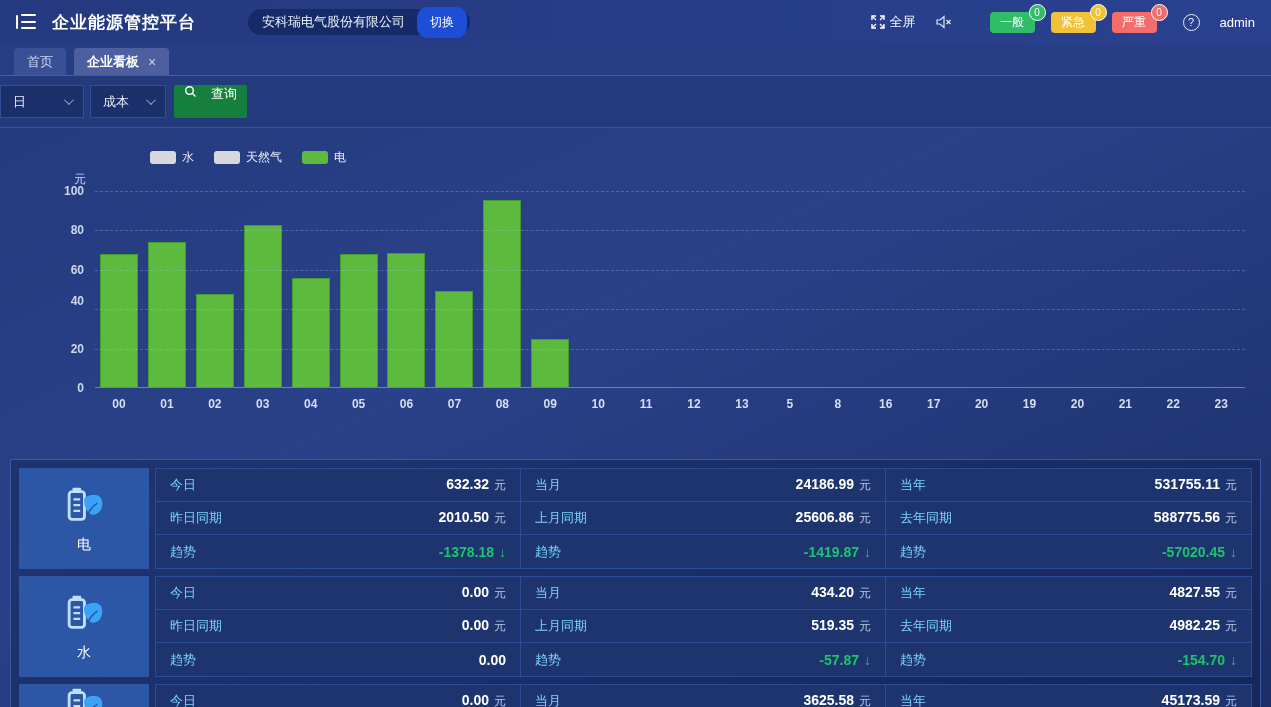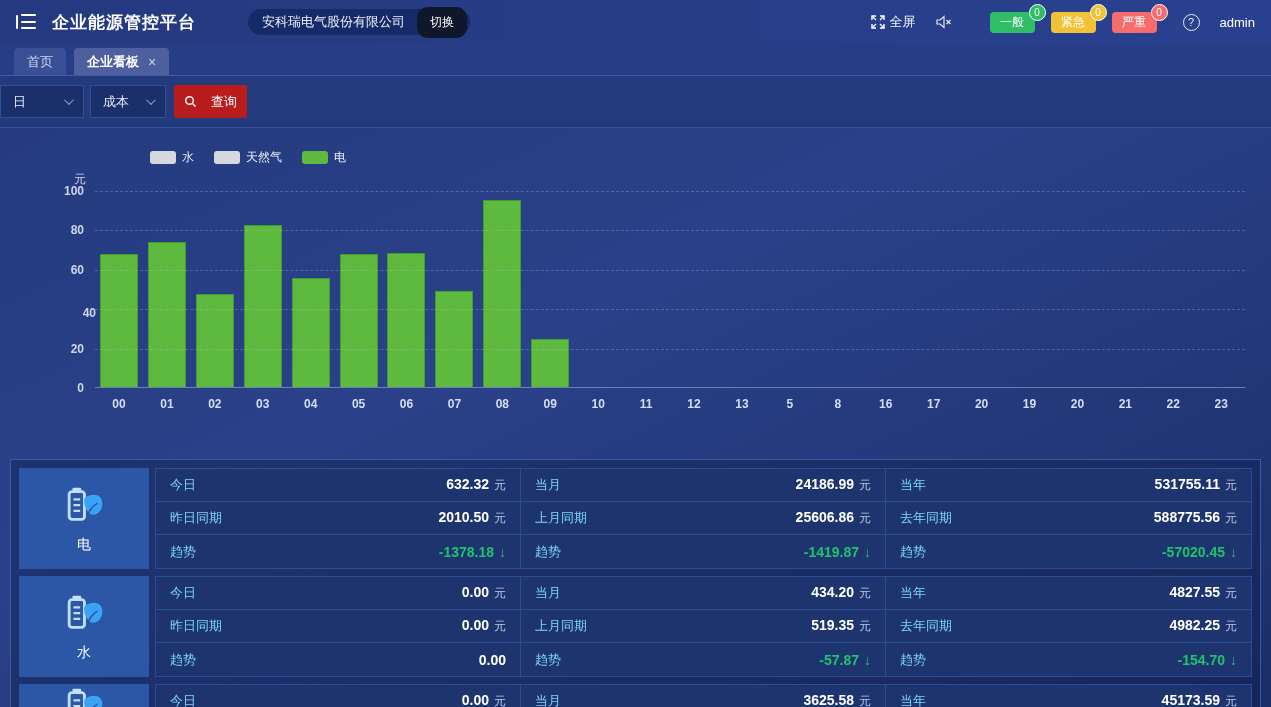--- a/index.html
+++ b/index.html
@@ -14,21 +14,21 @@
   .header { height:44px; display:flex; align-items:center; padding:15px 16px;
     background: linear-gradient(90deg,#24397f,#2a4190); }
   .burger { width:20px; height:16px; position:relative; cursor:pointer; margin-right:16px; }
   .burger i { position:absolute; left:5px; right:0; height:2px; background:#fff; border-radius:1px; }
   .burger i:nth-child(1){top:1px;} .burger i:nth-child(2){top:7px;} .burger i:nth-child(3){top:13px;}
   .burger b { position:absolute; left:0; top:1px; bottom:1px; width:2px; background:#fff; border-radius:1px;}
   .title { font-size:17px; font-weight:bold; letter-spacing:1px; }
   .company-pill { margin-left:52px; height:26px; background:#152a66; border-radius:14px;
     display:flex; align-items:center; padding:0 3px 0 14px; gap:12px; }
   .company-pill .cname { font-size:13px; color:#e9effc; }
-  .switch-btn { height:31px; padding:0 13px; border-radius:11px; background:#0f172a;
+  .switch-btn { height:31px; padding:0 13px; border-radius:11px; background:#1d4ed8;
     font-size:12px; color:#fff; display:flex; align-items:center; cursor:pointer; }
   .hright { margin-left:auto; display:flex; align-items:center; gap:20px; }
   .hitem { display:flex; align-items:center; gap:5px; font-size:13px; color:#f2f5fc; cursor:pointer; }
   .pills { display:flex; gap:16px; margin:0 6px 0 18px; }
   .pill { position:relative; width:45px; height:21px; border-radius:4px; display:flex;
     align-items:center; justify-content:center; font-size:12px; color:#fff; cursor:pointer; }
   .badge { position:absolute; top:-8px; right:-11px; width:17px; height:17px; border-radius:50%;
     border:1px solid #fff; font-size:10px; display:flex; align-items:center; justify-content:center; }
   .help { width:17px; height:17px; border-radius:50%; border:1.5px solid #e6ecf8; font-size:11px;
     display:flex; align-items:center; justify-content:center; color:#e6ecf8; cursor:pointer; }
@@ -41,22 +41,22 @@
   .tab.active { background:#4d5f9f; color:#fff; font-weight:bold; }
   .tab .close { font-weight:normal; color:#cdd6ec; font-size:14px; line-height:1; }
   
   .filterbar { height:52px; background:#233a7c; border-bottom:1px solid #33539e;
     display:flex; align-items:center; }
   .control { height:33px; background:#1b2f6a; border:1px solid #2f4f96; display:flex;
     align-items:center; padding:0 12px; font-size:13px; color:#e4ebf9; margin-right:2px; cursor:pointer; }
   .caret { width:7px; height:7px; border-right:1.5px solid #8fa3d0; border-bottom:1.5px solid #8fa3d0;
     transform:rotate(45deg) translateY(-2px); margin-left:auto; }
   .w-site{width:219px;} .w-period{width:84px;} .w-date{width:157px;} .w-metric{width:76px; margin-left:4px;}
-  .search-btn { height:33px; width:73px; margin-left:6px; background:#b91c1c; border-radius:2px;
-    display:flex; align-items:center; justify-content:center; gap:14px; font-size:13px; color:#fff; cursor:pointer; }
+  .search-btn { height:33px; width:73px; margin-left:6px; background:#15803d; border-radius:2px;
+    display:flex; align-items:flex-start; justify-content:center; gap:14px; font-size:13px; color:#fff; cursor:pointer; }
   
   .chart-section { padding-top:22px; }
   .legend { display:flex; gap:20px; margin-left:150px; align-items:center; height:15px; }
   .legend-item { display:flex; align-items:center; cursor:pointer; }
   .legend-item .sw { width:26px; height:13px; border-radius:3px; }
   .legend-item .lbl { font-size:12px; color:#eaf0fa; margin-left:6px; }
   .chart-area { position:relative; margin:26px 26px 0 0; }
   .unit-lbl { position:absolute; top:-20px; left:0; width:86px; text-align:right;
     font-size:12px; color:#ccd7ee; }
   .ytick { position:absolute; left:0; width:84px; text-align:right; font-size:12px;
@@ -253,21 +253,21 @@
         <div>17</div>
         <div>20</div>
         <div>19</div>
         <div>20</div>
         <div>21</div>
         <div>22</div>
         <div>23</div>
       </div>
   <div class="ytick" style="top: 190px;">0</div>
       <div class="ytick" style="top: 150.6px;">20</div>
-      <div class="ytick" style="top: 115px; margin-left: 12px;">40</div>
+      <div class="ytick" style="top: 103px;">40</div>
       <div class="ytick" style="top: 71.8px;">60</div>
       <div class="ytick" style="top: 32.4px;">80</div>
       <div class="ytick" style="top: -7px;">100</div>
     </div>
 </div>
 
 <div class="table-section">
     <div class="card-row">
       <div class="icon-cell">
         <svg width="46" height="46" viewBox="0 0 48 48">

